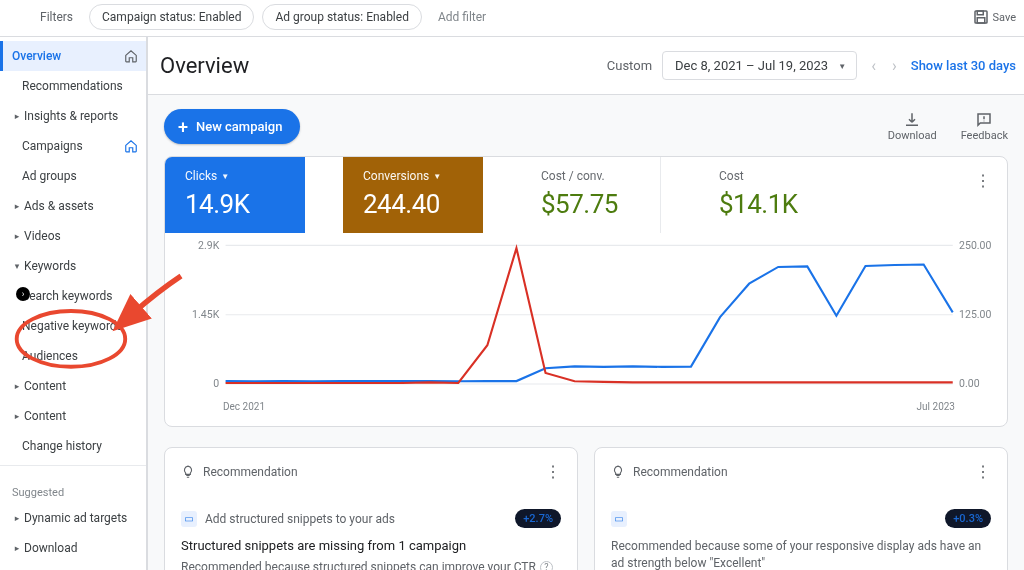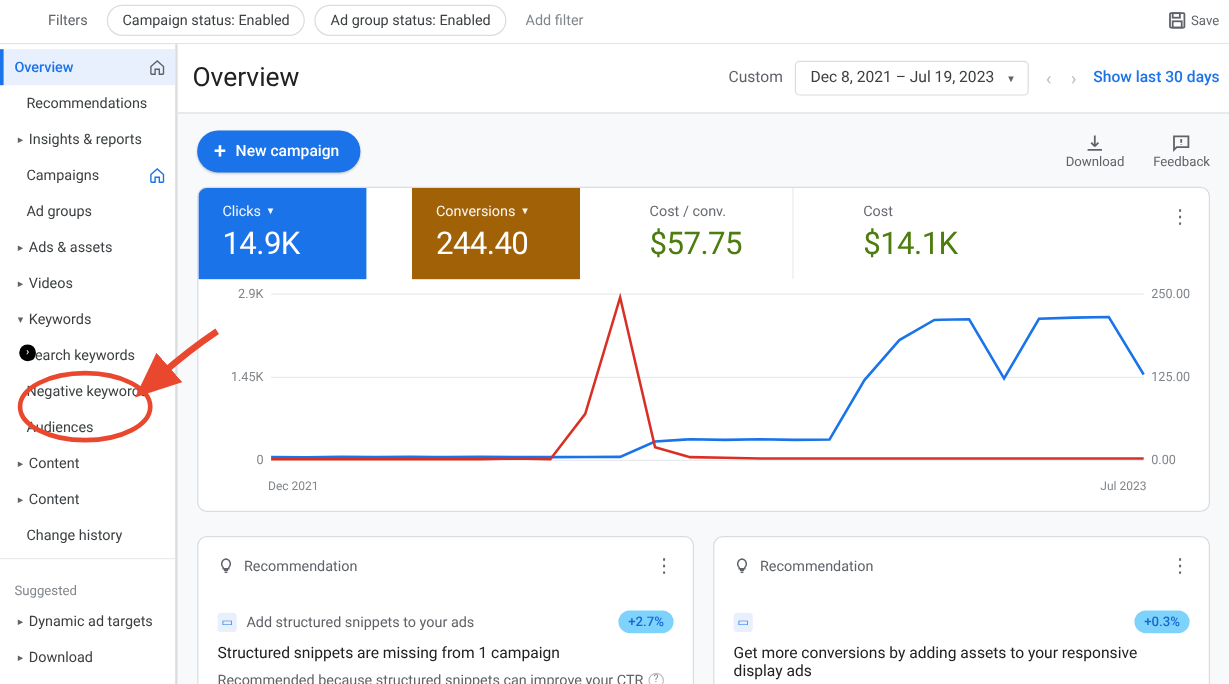--- a/index.html
+++ b/index.html
@@ -58,21 +58,21 @@
 
 .chart-body { padding: 6px 10px 8px 10px; }
 .chart-svg { width: 100%; height: 160px; display: block; }
 .chart-xaxis { display: flex; justify-content: space-between; font-size: 10px; color: #80868b; padding: 2px 42px 6px 48px; }
 
 .rec-row { display: flex; gap: 16px; }
 .rec-card { flex: 1; background: #fff; border: 1px solid #dadce0; border-radius: 8px; padding: 14px 16px; }
 .rec-head { display: flex; align-items: center; gap: 8px; color: #5f6368; font-size: 12px; margin-bottom: 28px; }
 .rec-head .menu { margin-left: auto; cursor: pointer; font-size: 16px; color: #5f6368; }
 .rec-sub { display: flex; align-items: center; gap: 8px; font-size: 12px; color: #5f6368; margin-bottom: 10px; }
-.rec-sub .pct { margin-left: auto; background: #7dd3fc; color: #1967d2; font-size: 11px; font-weight: 500; padding: 3px 8px; border-radius: 10px; }
+.rec-sub .pct { margin-left: auto; background: #0f172a; color: #1967d2; font-size: 11px; font-weight: 500; padding: 3px 8px; border-radius: 10px; }
 .rec-sub .ricon { width: 16px; height: 16px; background: #e8f0fe; border-radius: 3px; display:inline-flex; align-items:center; justify-content:center; color:#1a73e8; font-size:10px; }
 .rec-title { font-size: 13px; font-weight: 400; color: #202124; margin-bottom: 6px; }
 .rec-desc { font-size: 12px; color: #5f6368; line-height: 1.4; display: flex; align-items: center; gap: 4px; }
 .qmark { display:inline-flex; width:13px; height:13px; border:1px solid #bdc1c6; border-radius:50%; align-items:center; justify-content:center; font-size:9px; color:#80868b; }
 
 
 .anno { position: absolute; left: 26px; top: 296px; width: 155px; height: 78px; z-index: 25; pointer-events: none; }
 .anno svg { width: 100%; height: 100%; overflow: visible; }
 
 .ic svg, .home svg { width: 100%; height: 100%; display:block; }
@@ -291,21 +291,20 @@
           <span class="bulb"><svg viewBox="0 0 24 24" fill="none" stroke="#5f6368" stroke-width="2">
                 <path d="M9 18h6m-5 3h4M12 2a7 7 0 00-4 12v2h8v-2a7 7 0 00-4-12z"></path>
               </svg></span>
           <span>Recommendation</span>
           <span class="menu">⋮</span>
         </div>
         <div class="rec-sub">
           <span class="ricon">▭</span>
           <span class="pct">+0.3%</span>
         </div>
-        <div class="rec-title">Get more conversions by adding assets to your responsive display ads</div>
         <div class="rec-desc">
             <span>Recommended because some of your responsive display ads have an ad strength below "Excellent"</span>
           </div>
       </div>
     </div>
   </main>
 </div>
 
 <div class="anno">
   <svg viewBox="0 0 200 100">

